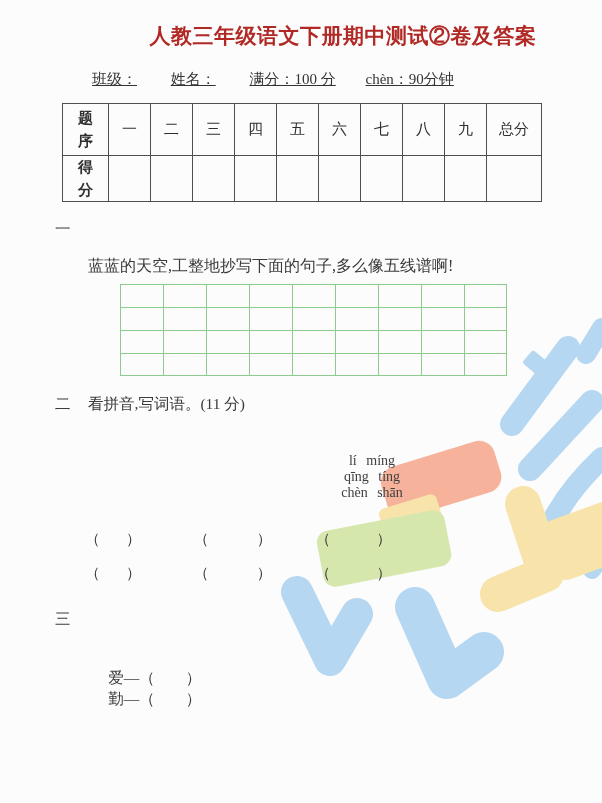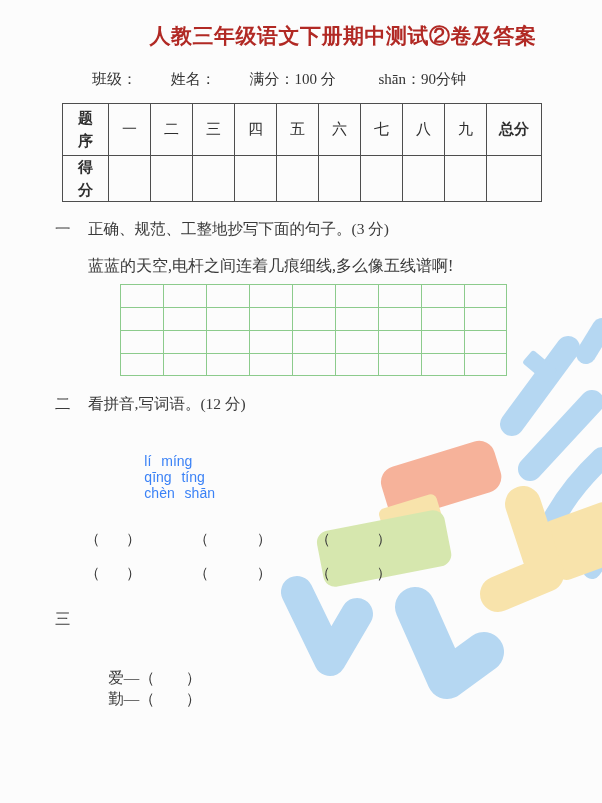--- a/index.html
+++ b/index.html
@@ -11,52 +11,52 @@
   }
   .page{position:relative;width:602px;height:803px;}
   .watermark{position:absolute;left:0;top:0;z-index:0;pointer-events:none;}
   .content{position:relative;z-index:1;}
 
   .title{
     margin:22px 0 0 0;text-align:center;transform:translateX(42px);
     color:#b12924;font-size:21px;font-weight:bold;letter-spacing:.5px;
   }
   .info-row{margin:20px 0 0 92px;font-size:15px;color:#333;white-space:nowrap;}
-  .info-row .inf{margin-right:30px;}
-  .info-row .inf:nth-child(3){margin-right:39px;}
+  .info-row .inf{margin-right:30px;text-decoration:underline;}
+  .info-row .inf:nth-child(3){margin-right:26px;}
 
   table.score{margin:14px 0 0 62px;border-collapse:collapse;table-layout:fixed;width:479px;}
   table.score td{border:1px solid #4e4e4e;text-align:center;vertical-align:middle;
     font-size:15px;color:#2e2e2e;padding:0;background:transparent;}
   table.score col.c-first{width:46px;}
   table.score col.c-num{width:42px;}
   table.score col.c-last{width:55px;}
   table.score tr.hdr{height:52px;}
   table.score tr.scr{height:46px;}
   .stacked{white-space:pre-line;line-height:1.5;font-weight:bold;}
-  td.total{font-weight:bold;}
+  td.total{font-weight:normal;}
 
   .sec{display:flex;font-size:15.5px;color:#3a3a3a;margin-left:55px;}
   .sec .num{width:33px;flex:0 0 33px;}
   .sec1{margin-top:17px;}
   .sec2{margin-top:18px;}
   .sec3{margin-top:26px;}
 
   .sentence{margin:16px 0 0 88px;font-size:16px;color:#3a3a3a;}
 
   .write-grid{
     margin:7px 0 0 120px;width:387px;height:92px;
     border:1px solid #8ccb8c;box-sizing:border-box;
     background-image:
       repeating-linear-gradient(to right,transparent 0px,transparent 42px,#8ccb8c 42px,#8ccb8c 43px),
       repeating-linear-gradient(to bottom,transparent 0px,transparent 22px,#8ccb8c 22px,#8ccb8c 23px);
   }
 
-  .py-row{margin:22px 0 0 85px;font-family:Liberation Sans, sans-serif;
-    font-size:14px;color:#3b82f6;white-space:pre;word-spacing:6px;}
+  .py-row{margin:22px 0 0 85px;font-family:Liberation Serif, serif;
+    font-size:14px;color:#404040;white-space:pre;word-spacing:6px;text-align:center;}
   .py-row .pw{display:inline-block;}
   .pw1{width:107px;} .pw2{width:115px;}
   .bk-row{margin:13px 0 0 85px;font-size:15px;color:#3a3a3a;}
   .bpair{display:inline-flex;justify-content:space-between;}
   .bp1{width:56px;margin-right:49px;}
   .bp2{width:78px;margin-right:40px;}
   .bp3{width:76px;}
   .py-row.second{margin-top:25px;}
   .bk-row.second{margin-top:15px;}
 
@@ -89,21 +89,21 @@
   </svg>
 
   <div class="content">
 
     <div class="title">人教三年级语文下册期中测试②卷及答案</div>
 
     <div class="info-row">
       <span class="inf">班级：</span>
       <span class="inf">姓名：</span>
       <span class="inf">满分：100 分</span>
-      <span class="inf">shān：90分钟</span>
+      <span class="inf">chèn：90分钟</span>
     </div>
 
     <table class="score">
       <colgroup>
         <col class="c-first">
           <col class="c-num">
           <col class="c-num">
           <col class="c-num">
           <col class="c-num">
         <col class="c-num">
@@ -140,28 +140,27 @@
         <td></td>
         <td></td>
         <td></td>
         <td></td>
       </tr>
     </tbody>
       </table>
 
     <div class="sec sec1">
       <span class="num">一</span>
-      <span>正确、规范、工整地抄写下面的句子。(3 分)</span>
-    </div>
-    <div class="sentence">蓝蓝的天空,电杆之间连着几痕细线,多么像五线谱啊!</div>
+    </div>
+    <div class="sentence">蓝蓝的天空,工整地抄写下面的句子,多么像五线谱啊!</div>
     <div class="write-grid"></div>
 
     <div class="sec sec2">
       <span class="num">二</span>
-      <span>看拼音,写词语。(12 分)</span>
+      <span>看拼音,写词语。(11 分)</span>
     </div>
     <div class="py-row">
       <span class="pw pw1">lí míng</span>
       <span class="pw pw2">qīng tíng</span>
       <span class="pw">chèn shān</span>
     </div>
     <div class="bk-row">
       <span class="bpair bp1">
         <span>（</span>
         <span>）</span>

